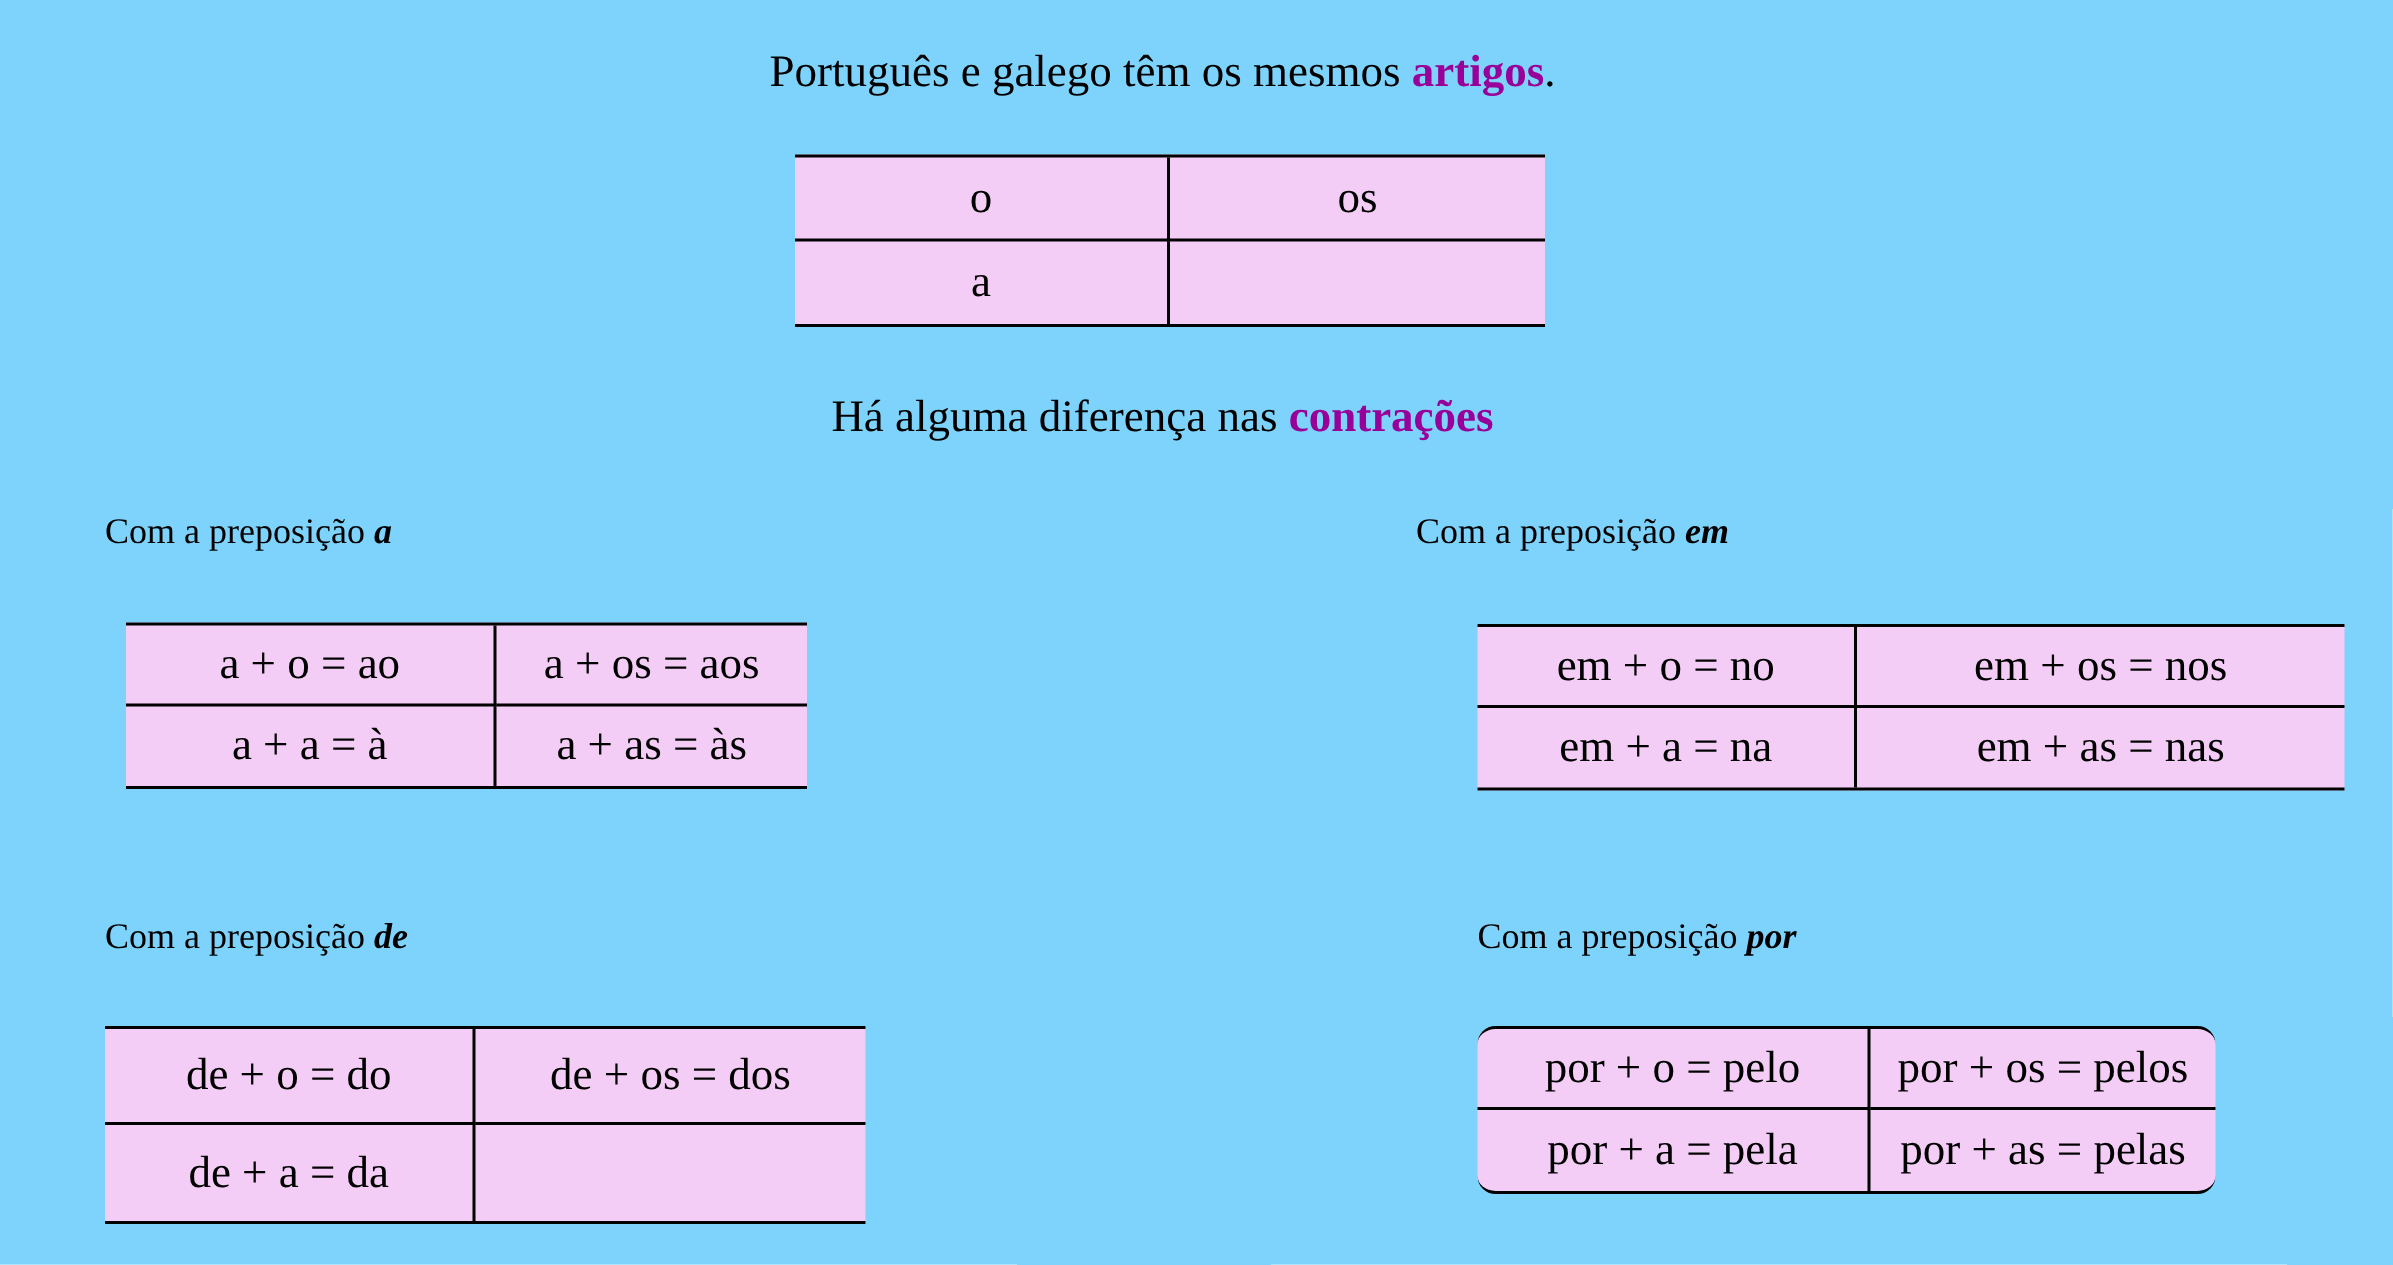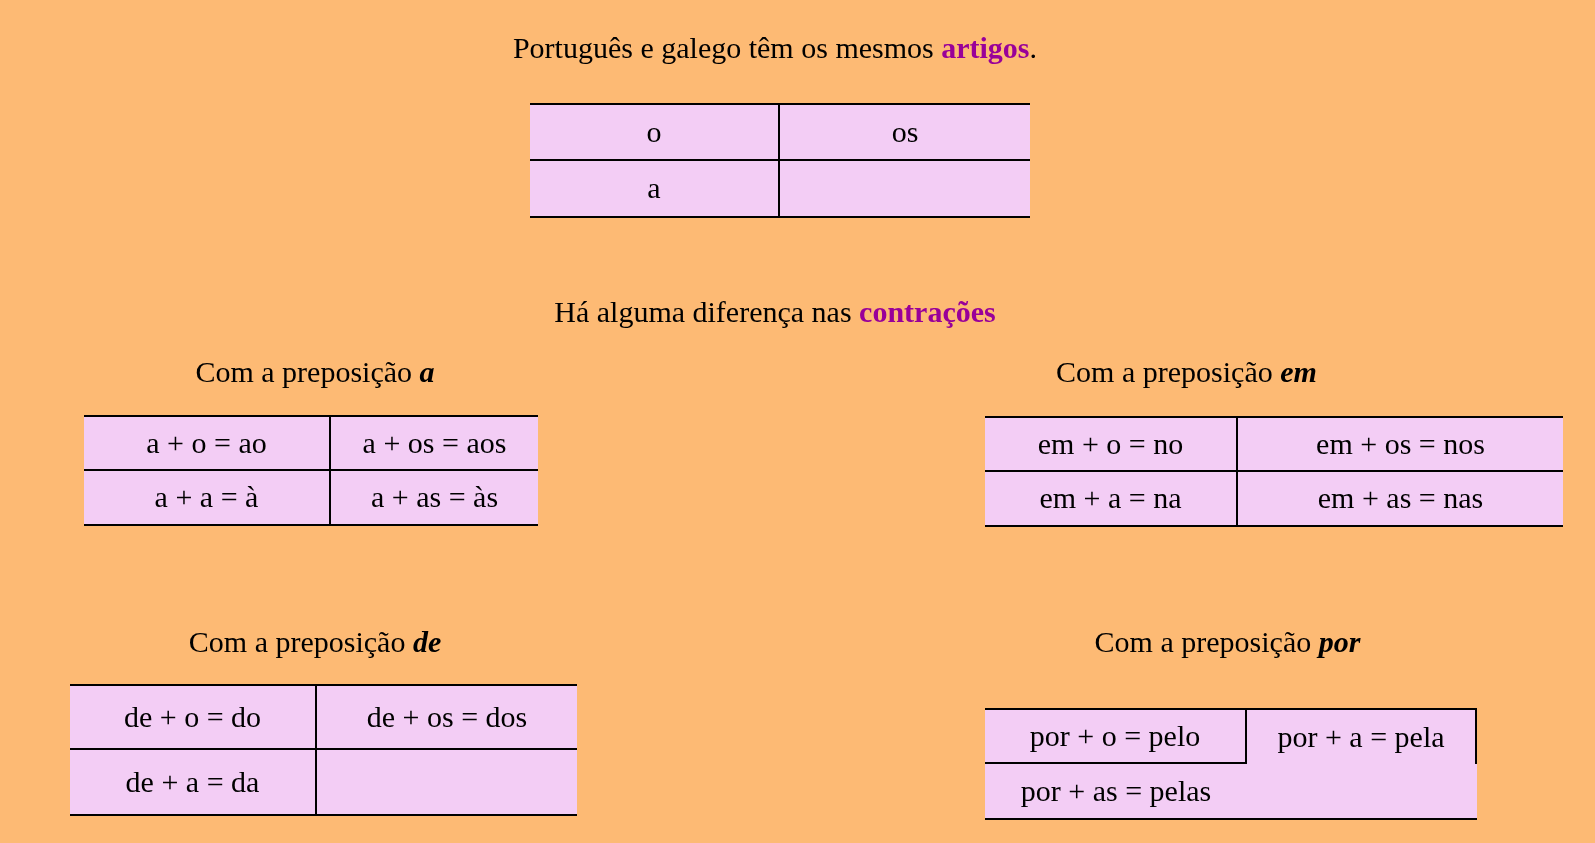--- a/index.html
+++ b/index.html
@@ -4,34 +4,34 @@
 <style>
   * { margin: 0; padding: 0; box-sizing: border-box; }
   html, body { background: #ffffff; }
   body {
     width: 1595px; height: 843px;
     font-family: "Liberation Serif", serif;
     color: #000000;
     position: relative;
     overflow: hidden;
   }
-  .page { position: absolute; inset: 0; background: #fdba74; }
+  .page { position: absolute; inset: 0; background: #7dd3fc; }
 
   .center-line {
     position: absolute; left: 0; width: 1550px;
     text-align: center; font-size: 30px; line-height: 34px;
     color: #000000; white-space: nowrap;
   }
   .title-line { top: 31px; }
-  .subtitle-line { top: 261px; margin-top: 34px; }
+  .subtitle-line { top: 261px; }
   .accent { color: #990099; font-weight: bold; }
 
   .sec-heading {
-    position: absolute; text-align: center;
-    font-size: 30px; line-height: 34px; white-space: nowrap; margin-top: 17px;
+    position: absolute; 
+    font-size: 24px; line-height: 34px; white-space: nowrap;
   }
   .sec-heading .prep { font-weight: bold; font-style: italic; }
   .h-a  { left: 70px;  top: 338px; width: 490px; }
   .h-em { left: 944px; top: 338px; width: 485px; }
   .h-de { left: 70px;  top: 608px; width: 490px; }
   .h-por{ left: 985px; top: 608px; width: 485px; }
 
   .ctable {
     position: absolute;
     display: grid;
@@ -44,21 +44,21 @@
     display: flex; align-items: center; justify-content: center;
     font-size: 30px; line-height: 1; white-space: nowrap;
   }
   .ctable .cell.r1 { border-bottom: 2px solid #000000; }
   .ctable .cell.c1 { border-right: 2px solid #000000; }
 
   .t-articles { left: 530px; top: 103px; width: 500px; height: 115px; grid-template-columns: 250px 1fr; }
   .t-a   { left: 84px;  top: 415px; width: 454px; height: 111px; grid-template-columns: 247px 1fr; }
   .t-em  { left: 985px; top: 416px; width: 578px; height: 111px; grid-template-columns: 253px 1fr; }
   .t-de  { left: 70px;  top: 684px; width: 507px; height: 132px; grid-template-columns: 247px 1fr; }
-  .t-por { left: 985px; top: 708px; width: 492px; height: 112px; grid-template-columns: 262px 1fr; }
+  .t-por { left: 985px; top: 684px; width: 492px; height: 112px; grid-template-columns: 262px 1fr; border-radius: 12px; }
 </style>
 </head>
 <body>
 
 <div class="page">
 
   <div class="center-line title-line">
     <span>Português e galego têm os mesmos </span><span class="accent">artigos</span><span>.</span>
   </div>
 
@@ -99,17 +99,18 @@
     <div class="cell r1 c1">de + o = do</div>
     <div class="cell r1">de + os = dos</div>
     <div class="cell c1">de + a = da</div>
   </div>
 
   <div class="sec-heading h-por">
     <span>Com a preposição </span><span class="prep">por</span>
   </div>
   <div class="ctable t-por">
     <div class="cell r1 c1">por + o = pelo</div>
+    <div class="cell r1">por + os = pelos</div>
     <div class="cell c1">por + a = pela</div>
     <div class="cell">por + as = pelas</div>
   </div>
 
 </div>
 
 </body></html>

